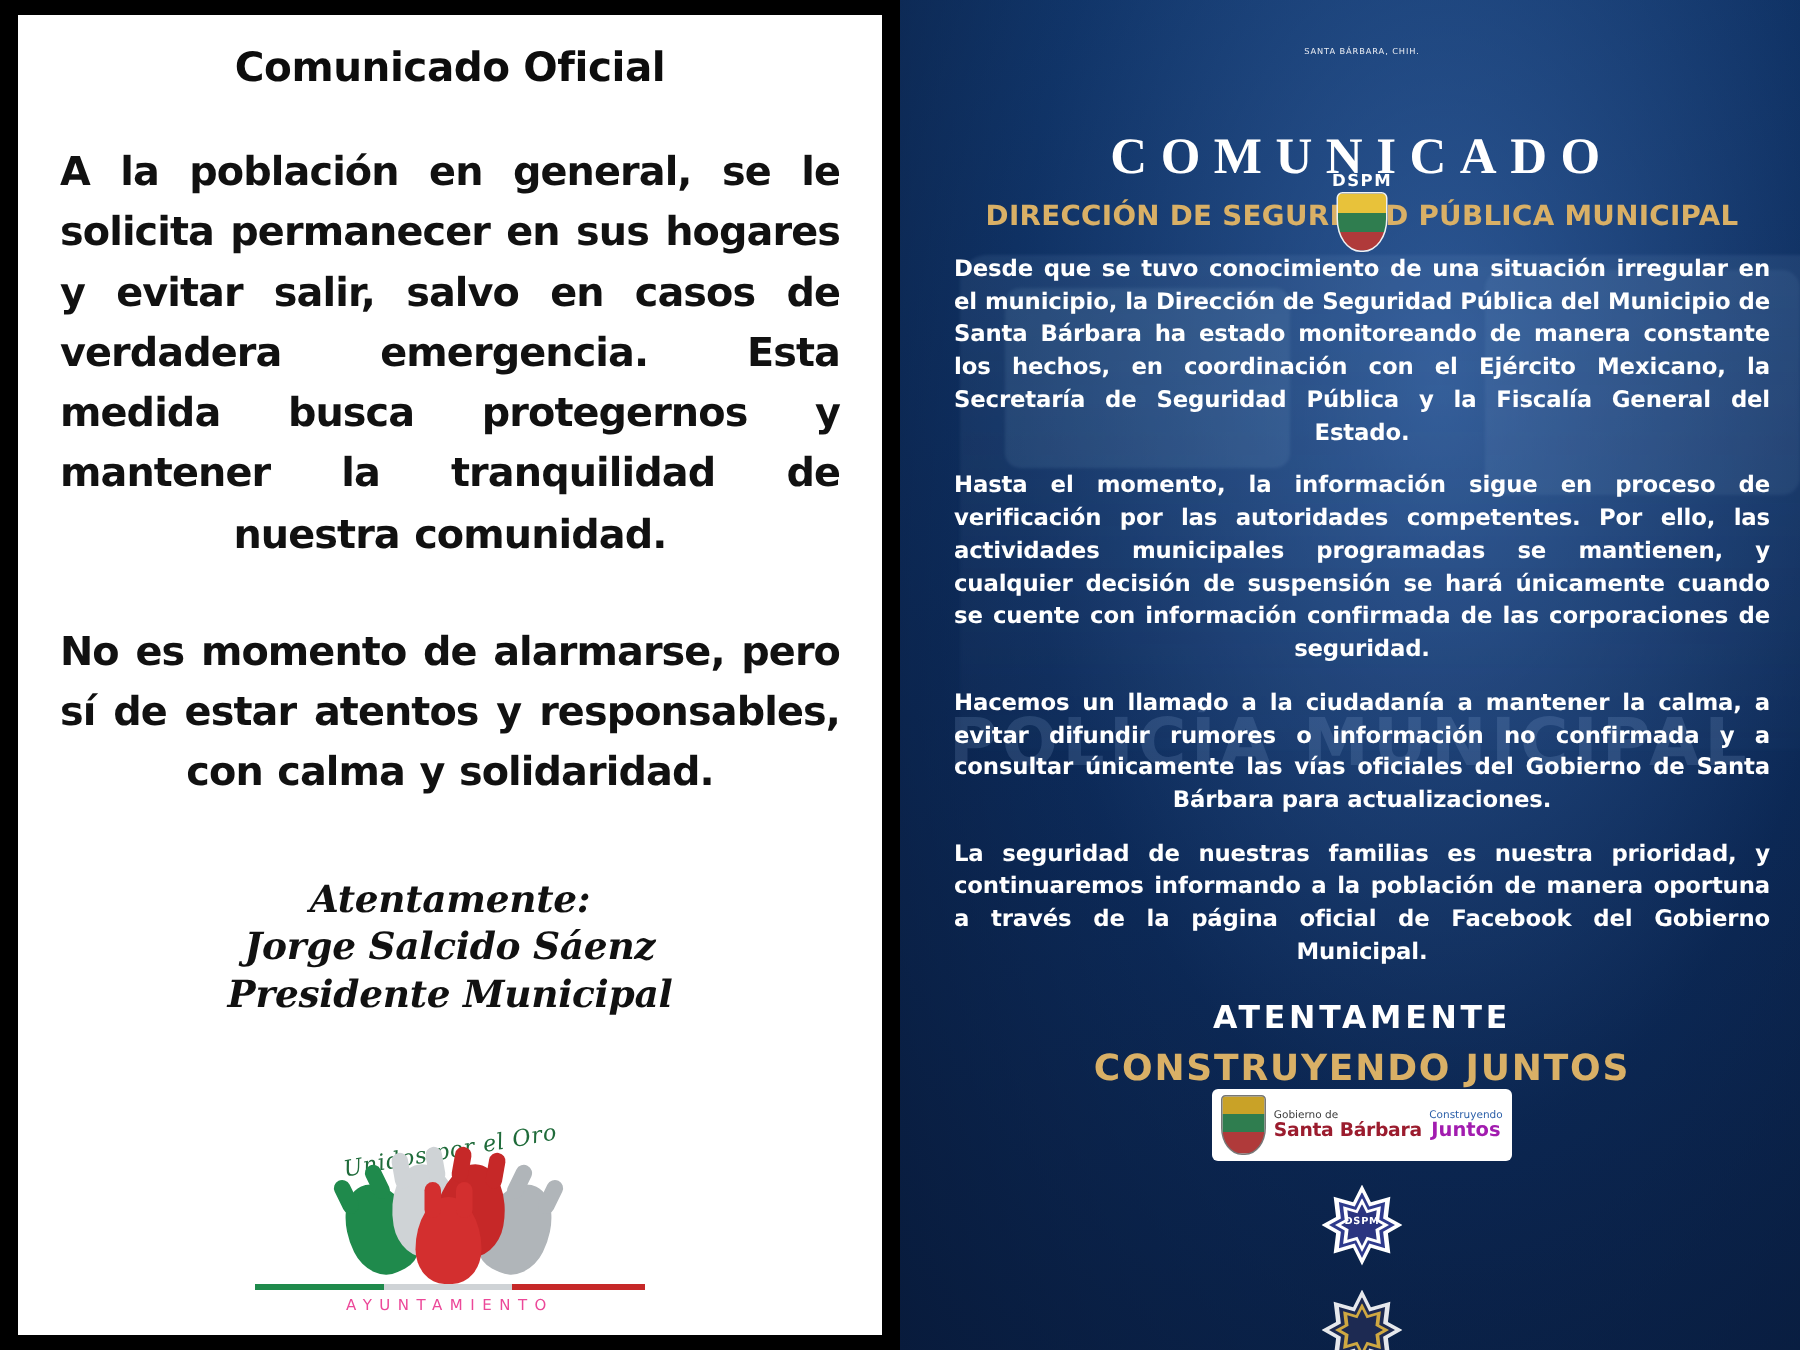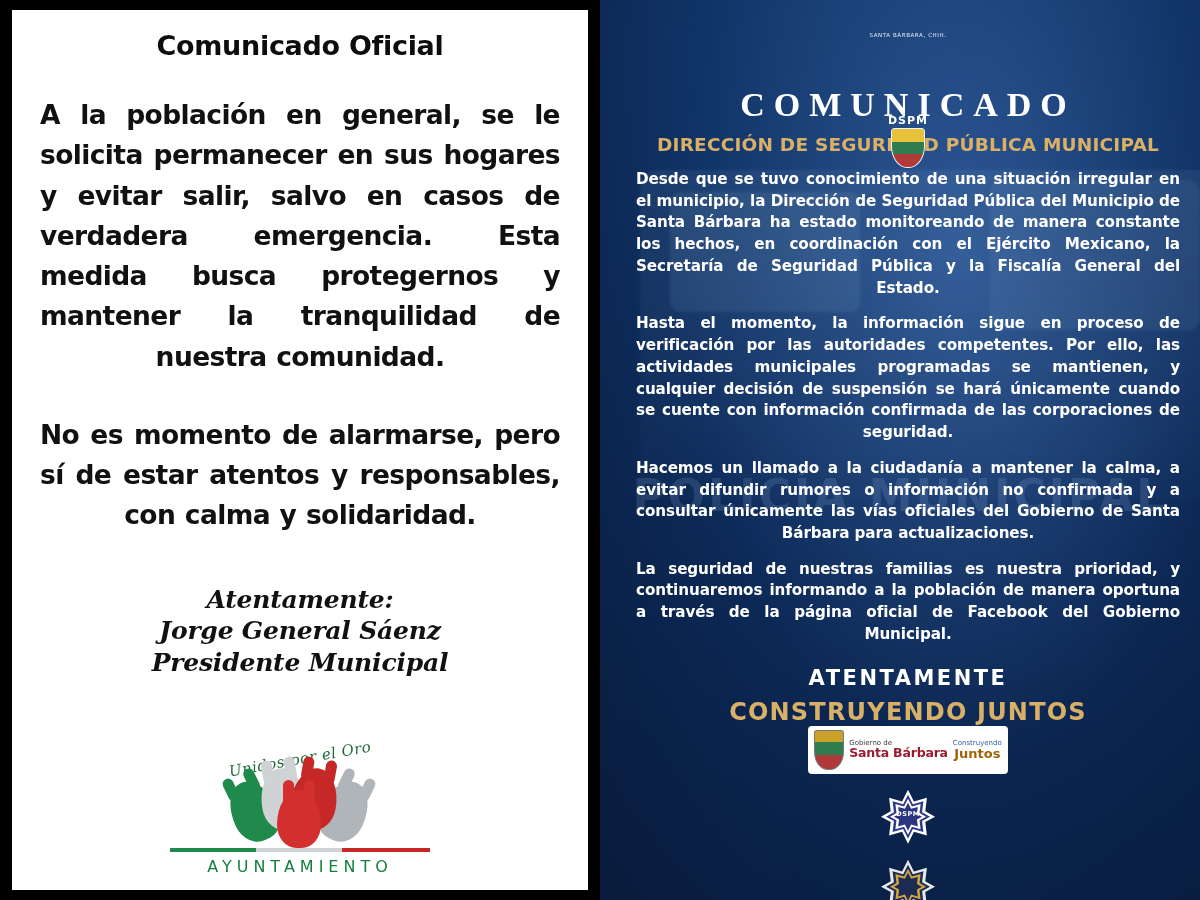--- a/index.html
+++ b/index.html
@@ -111,22 +111,22 @@
   }
   .logo-name {
     font-family: "DejaVu Sans", sans-serif;
     font-weight: bold;
     font-size: 22px;
     color: #111;
     letter-spacing: 0.5px;
   }
   .logo-sub {
     font-family: "DejaVu Sans", sans-serif;
-    font-size: 16px;
-    color: #15803d;
+    font-size: 10px;
+    color: #ec4899;
     letter-spacing: 5px;
     margin-top: 2px;
   }
 
   
   .right-wrap {
     position: relative;
     width: 600px; height: 900px;
     background: #0b2a5b;
     overflow: hidden;
@@ -334,21 +334,21 @@
     text-align: center;
     line-height: 1.0;
   }
   .mini-juntos .j1 {
     font-family: "DejaVu Sans", sans-serif;
     font-size: 7px; color: #2b5fa8;
   }
   .mini-juntos .j2 {
     font-family: "DejaVu Sans", sans-serif;
     font-weight: bold;
-    font-size: 13px; color: #a16207;
+    font-size: 13px; color: #a21caf;
   }
   .mini-star {
     position: relative;
     width: 54px; height: 54px;
   }
   .mini-star .s {
     position: absolute; inset: 0;
     clip-path: polygon(50% 0%, 61% 22%, 85% 15%, 82% 40%, 100% 50%, 82% 60%, 85% 85%, 61% 78%, 50% 100%, 39% 78%, 15% 85%, 18% 60%, 0% 50%, 18% 40%, 15% 15%, 39% 22%);
   }
   .mini-star .s.o { background: #ffffff; }
@@ -397,21 +397,21 @@
 
   <div class="left-wrap">
     <div class="left-card">
       <div class="left-title">Comunicado Oficial</div>
 
       <div class="left-para p1">A la población en general, se le solicita permanecer en sus hogares y evitar salir, salvo en casos de verdadera emergencia. Esta medida busca protegernos y mantener la tranquilidad de nuestra comunidad.</div>
       <div class="left-para p2">No es momento de alarmarse, pero sí de estar atentos y responsables, con calma y solidaridad.</div>
 
       <div class="sign-block">
         <div>Atentamente:</div>
-        <div>Jorge General Sáenz</div>
+        <div>Jorge Salcido Sáenz</div>
         <div>Presidente Municipal</div>
       </div>
 
       <div class="logo-area">
         <div class="logo-script">Unidos por el Oro</div>
         <div class="hands">
           <span class="hand h1"></span>
           <span class="hand h2"></span>
           <span class="hand h4"></span>
           <span class="hand h3"></span>

